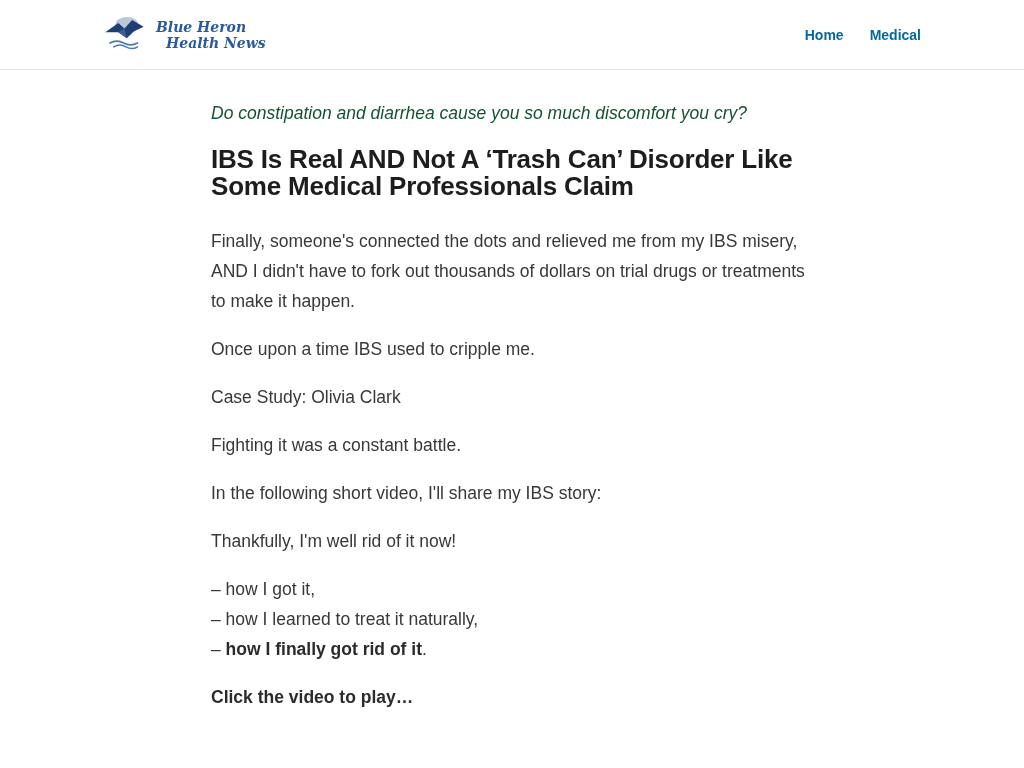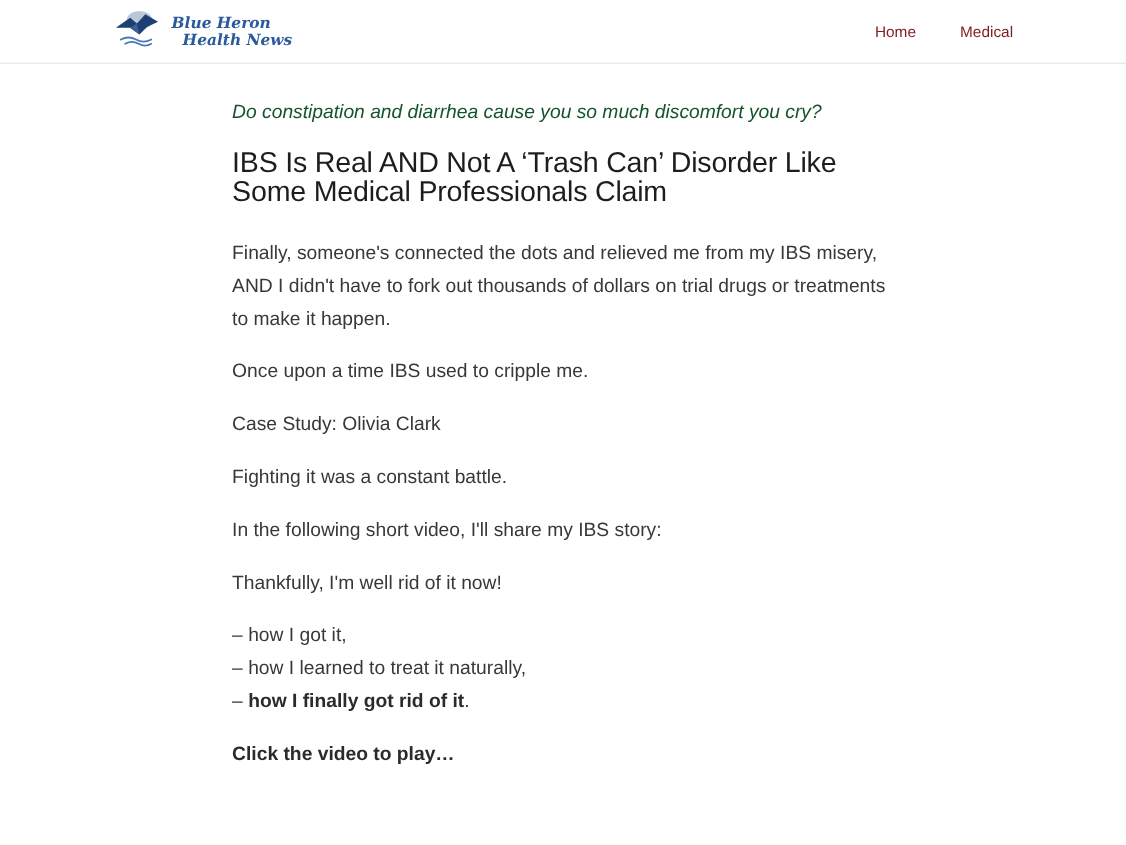--- a/index.html
+++ b/index.html
@@ -6,21 +6,21 @@
   html, body {
     margin: 0; padding: 0;
     width: 1024px; height: 768px;
     overflow: hidden;
     background: #ffffff;
     font-family: "Liberation Sans", sans-serif;
   }
 
   
   .site-header {
-    height: 58px;
+    height: 70px;
     background: #ffffff;
     border-bottom: 1px solid #e4e4e4;
     display: flex;
     align-items: center;
   }
   .header-inner {
     width: 818px;
     margin: 0 auto;
     display: flex;
     justify-content: space-between;
@@ -38,25 +38,26 @@
     font-style: italic;
     font-weight: bold;
     color: #2a5a9c;
     font-size: 14px;
     line-height: 16px;
     white-space: nowrap;
   }
   .logo-text .l2 { padding-left: 10px; }
   .main-nav { display: flex; align-items: center; }
   .main-nav a {
-    color: #7f1d1d;
+    color: #0369a1;
     font-size: 14px;
     text-decoration: none;
-    margin-left: 40px;
+    margin-left: 26px;
     cursor: pointer;
+    font-weight: bold;
   }
 
   
   main {
     width: 602px;
     margin: 0 auto;
     padding-top: 30px;
   }
   .intro {
     font-style: italic;
@@ -64,21 +65,21 @@
     line-height: 26px;
     color: #14532d;
     margin: 0 0 20px 0;
   }
   h1.article-heading {
     font-size: 26px;
     line-height: 27px;
     letter-spacing: -0.2px;
     color: #1d1d1d;
     margin: 0 0 26px 0;
-    font-weight: normal;
+    font-weight: bold;
   }
   main p {
     font-size: 17.5px;
     line-height: 30px;
     color: #383838;
     margin: 0 0 18px 0;
   }
   .lead { }
   .cta { font-weight: bold; color: #2b2b2b; }
   .bold-seg { font-weight: bold; color: #2b2b2b; text-align: center; }

